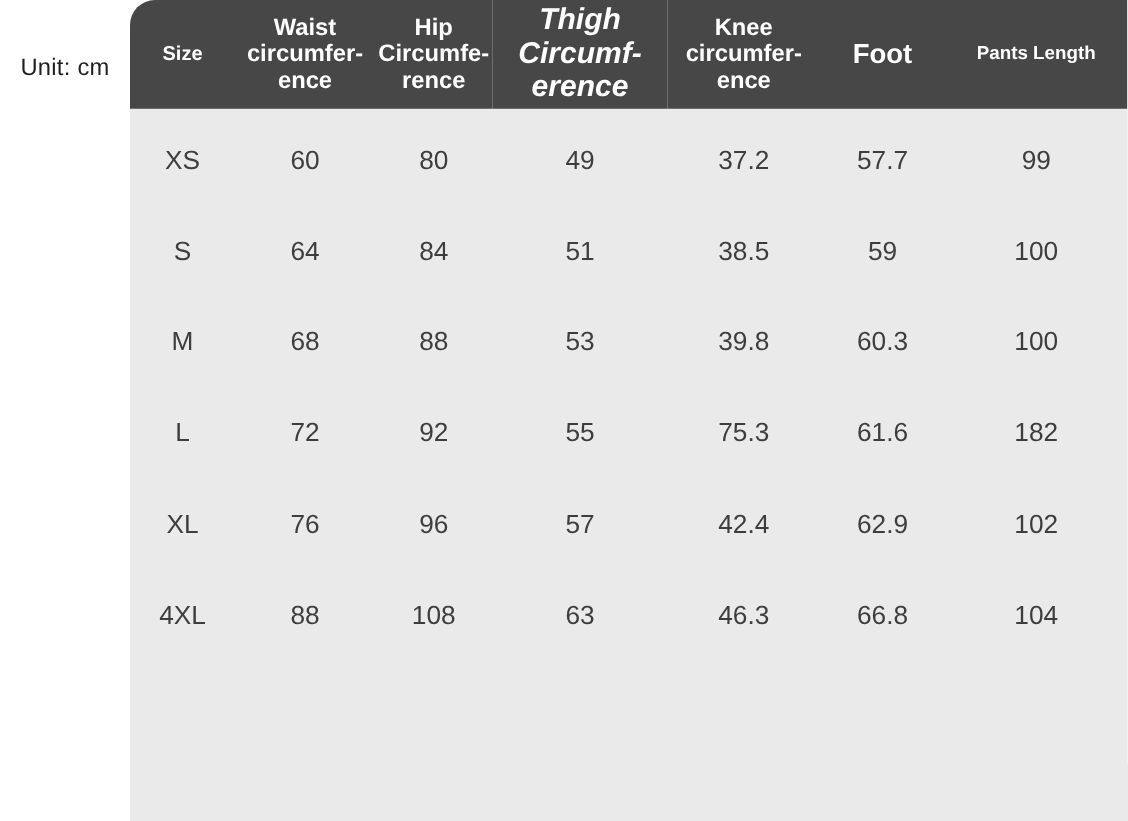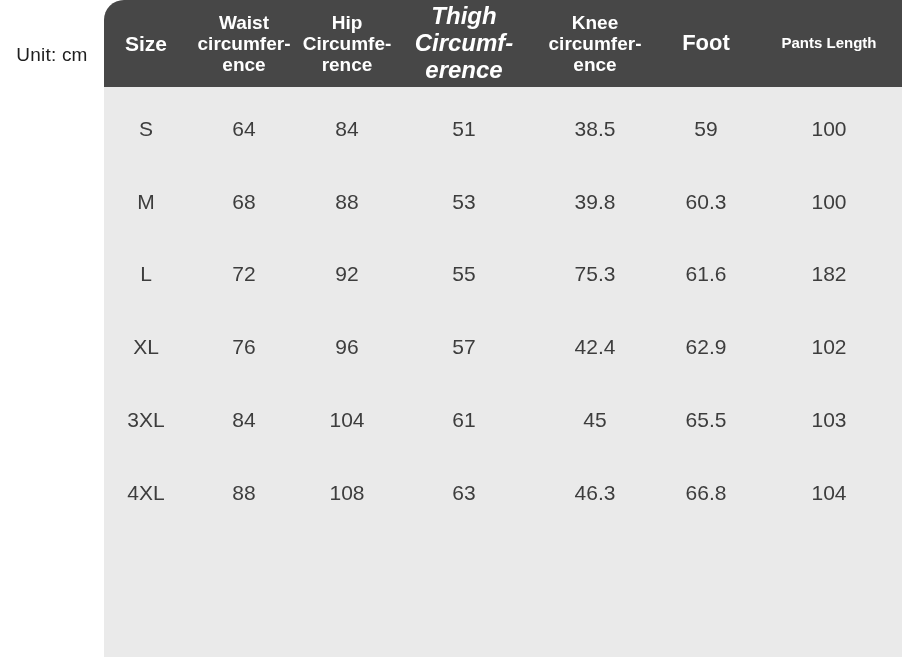--- a/index.html
+++ b/index.html
@@ -70,21 +70,21 @@
   }
 
   .col-size      { width: 84px; }
   .col-waist     { width: 112px; }
   .col-hip       { width: 94px; }
   .col-thigh     { width: 140px; }
   .col-knee      { width: 122px; }
   .col-foot      { width: 100px; }
   .col-pants     { width: 146px; }
 
-  .th-size   { font-size: 21px; margin-left: 19px; }
+  .th-size   { font-size: 16px; margin-left: 19px; }
   .th-waist  { font-size: 19px; margin-top: 28px; }
   .th-hip    { font-size: 19px; margin-top: 24px; }
   .th-thigh  { font-size: 24px; font-style: italic; }
   .th-knee   { font-size: 19px; }
   .th-foot   { font-size: 22px; }
   .th-pants  { font-size: 15px; }
 
   
   .data-row td {
     height: 70.75px;
@@ -149,20 +149,29 @@
             <div>Foot</div>
           </th>
           <th class="th-pants">
             <div>Pants Length</div>
           </th>
         </tr>
       </thead>
 
       <tbody>
         <tr class="data-row">
+          <td class="cell-size">XS</td>
+          <td>60</td>
+          <td>80</td>
+          <td>49</td>
+          <td>37.2</td>
+          <td>57.7</td>
+          <td>99</td>
+        </tr>
+        <tr class="data-row">
           <td class="cell-size">S</td>
           <td>64</td>
           <td>84</td>
           <td>51</td>
           <td>38.5</td>
           <td>59</td>
           <td>100</td>
         </tr>
         <tr class="data-row">
           <td class="cell-size">M</td>
@@ -185,29 +194,20 @@
         <tr class="data-row">
           <td class="cell-size">XL</td>
           <td>76</td>
           <td>96</td>
           <td>57</td>
           <td>42.4</td>
           <td>62.9</td>
           <td>102</td>
         </tr>
         <tr class="data-row">
-          <td class="cell-size">3XL</td>
-          <td>84</td>
-          <td>104</td>
-          <td>61</td>
-          <td>45</td>
-          <td>65.5</td>
-          <td>103</td>
-        </tr>
-        <tr class="data-row">
           <td class="cell-size">4XL</td>
           <td>88</td>
           <td>108</td>
           <td>63</td>
           <td>46.3</td>
           <td>66.8</td>
           <td>104</td>
         </tr>
       </tbody>
     </table>

